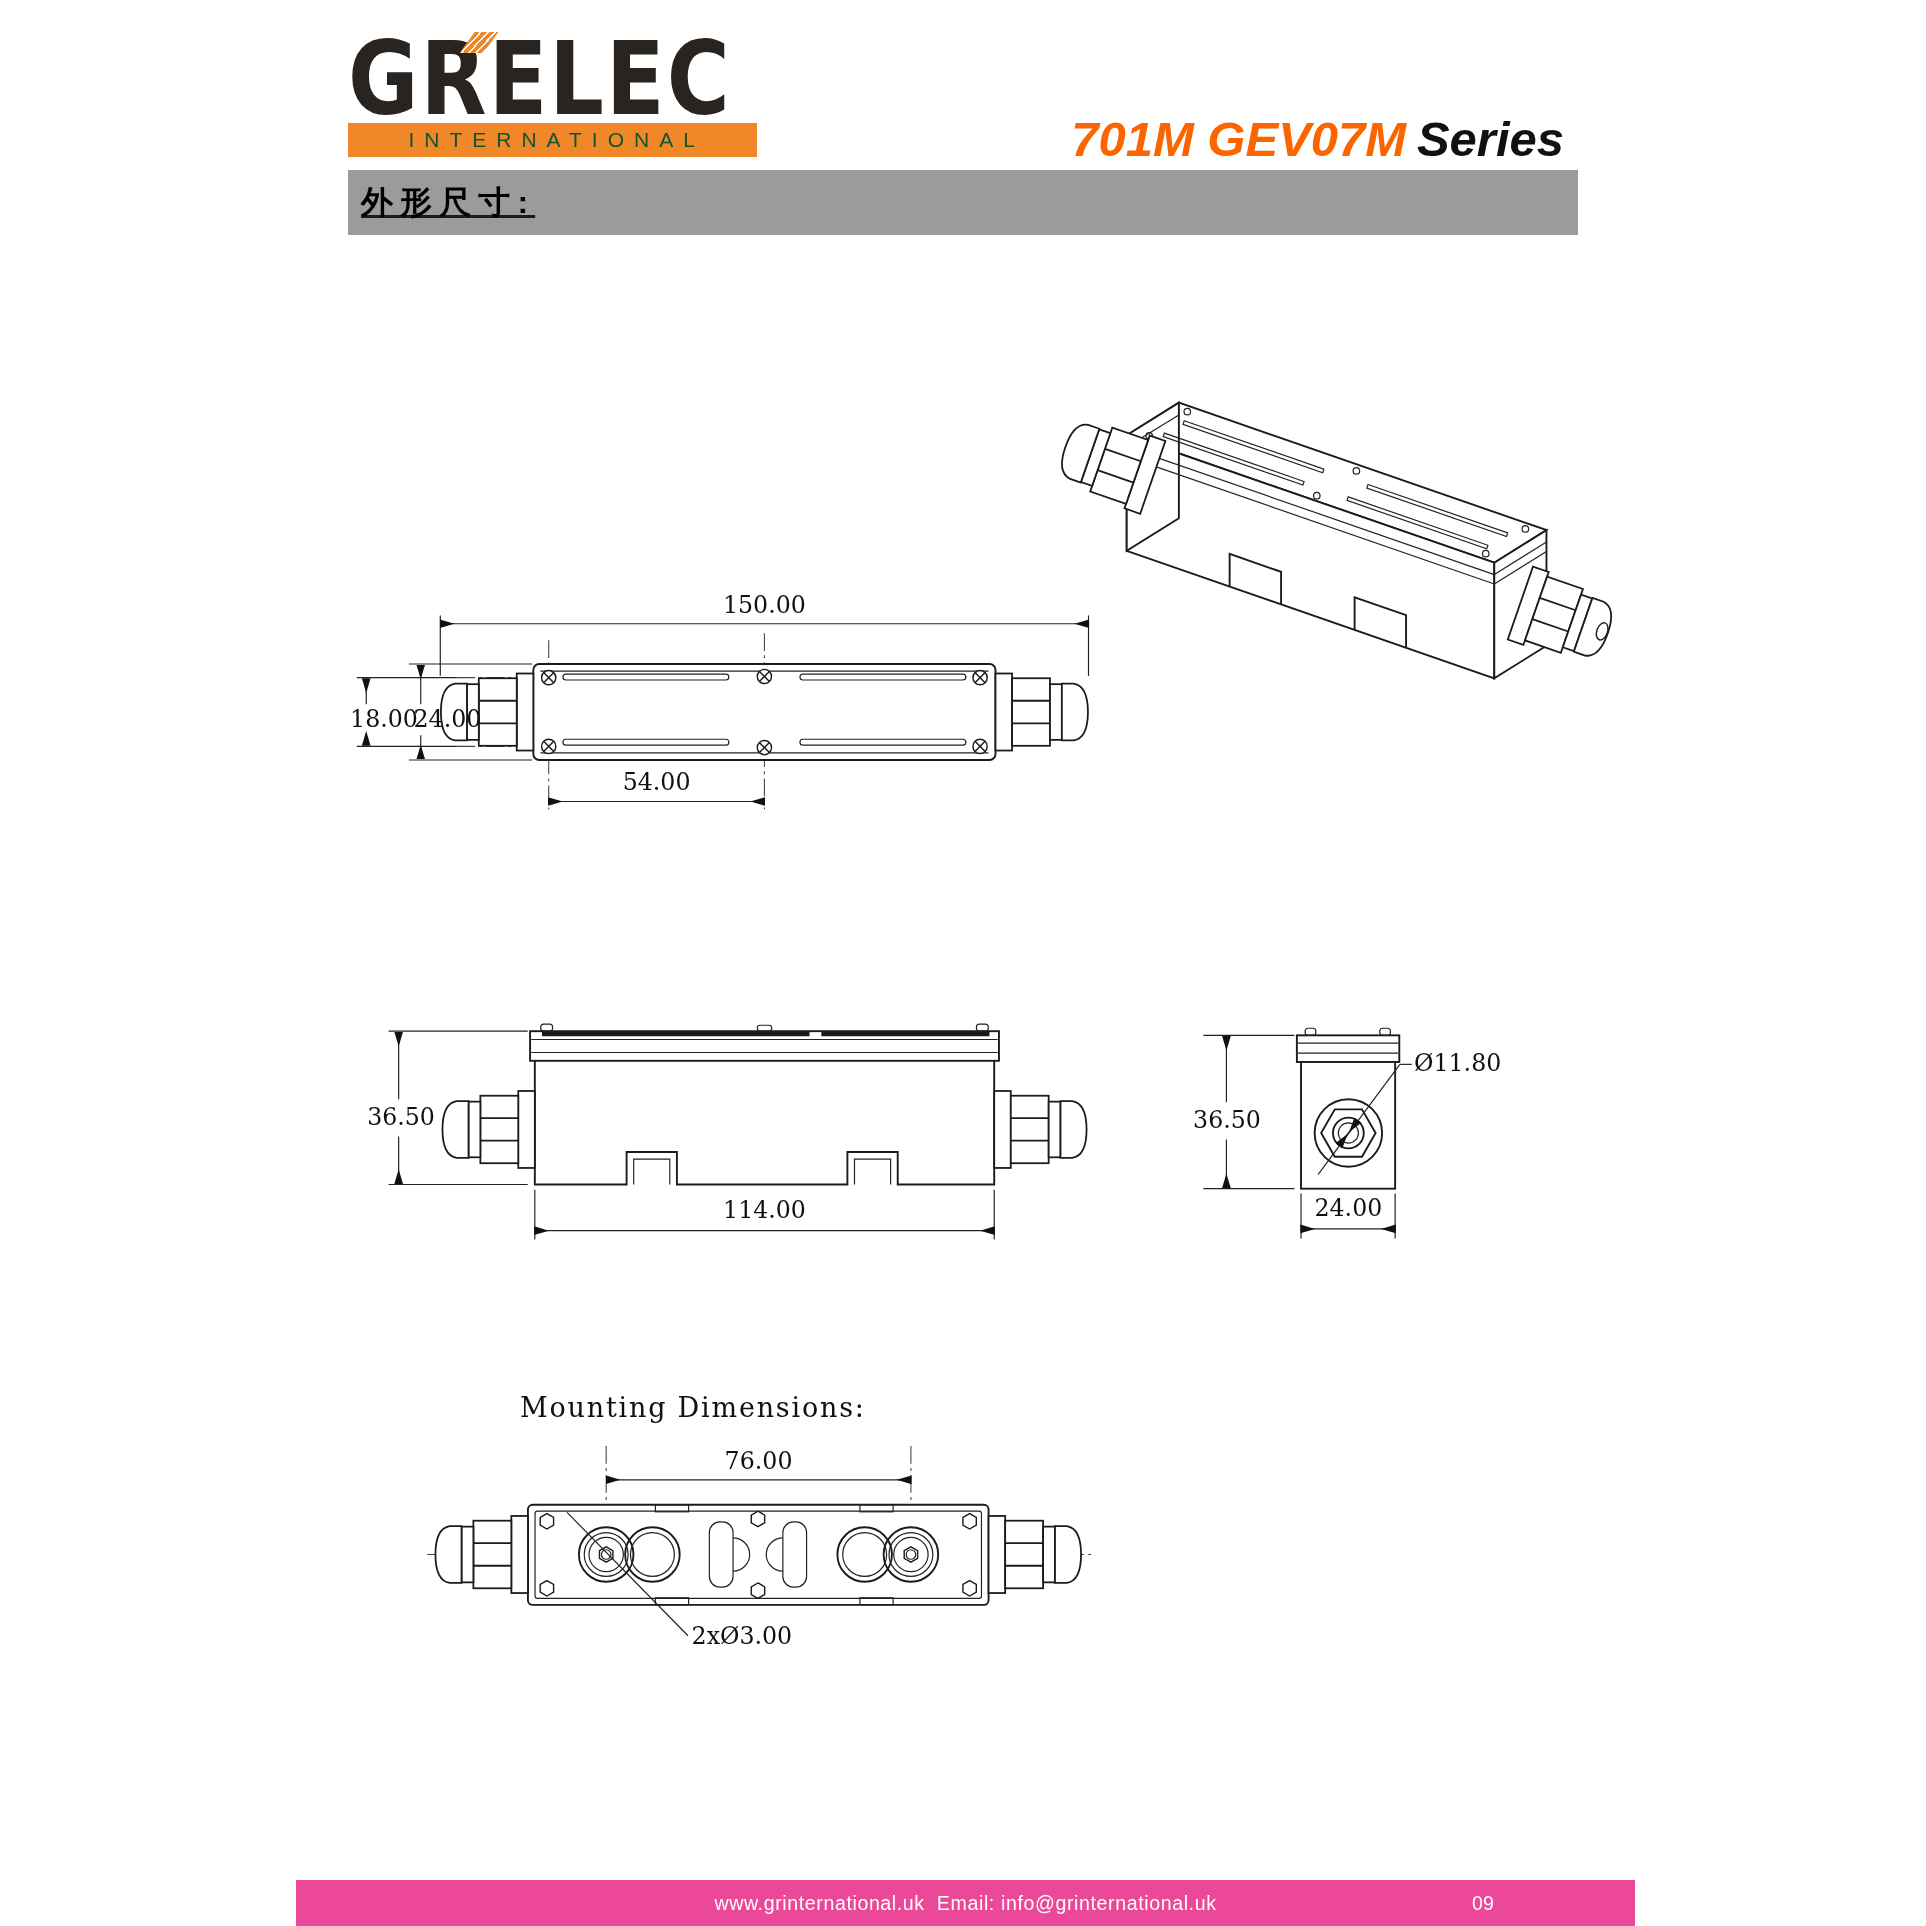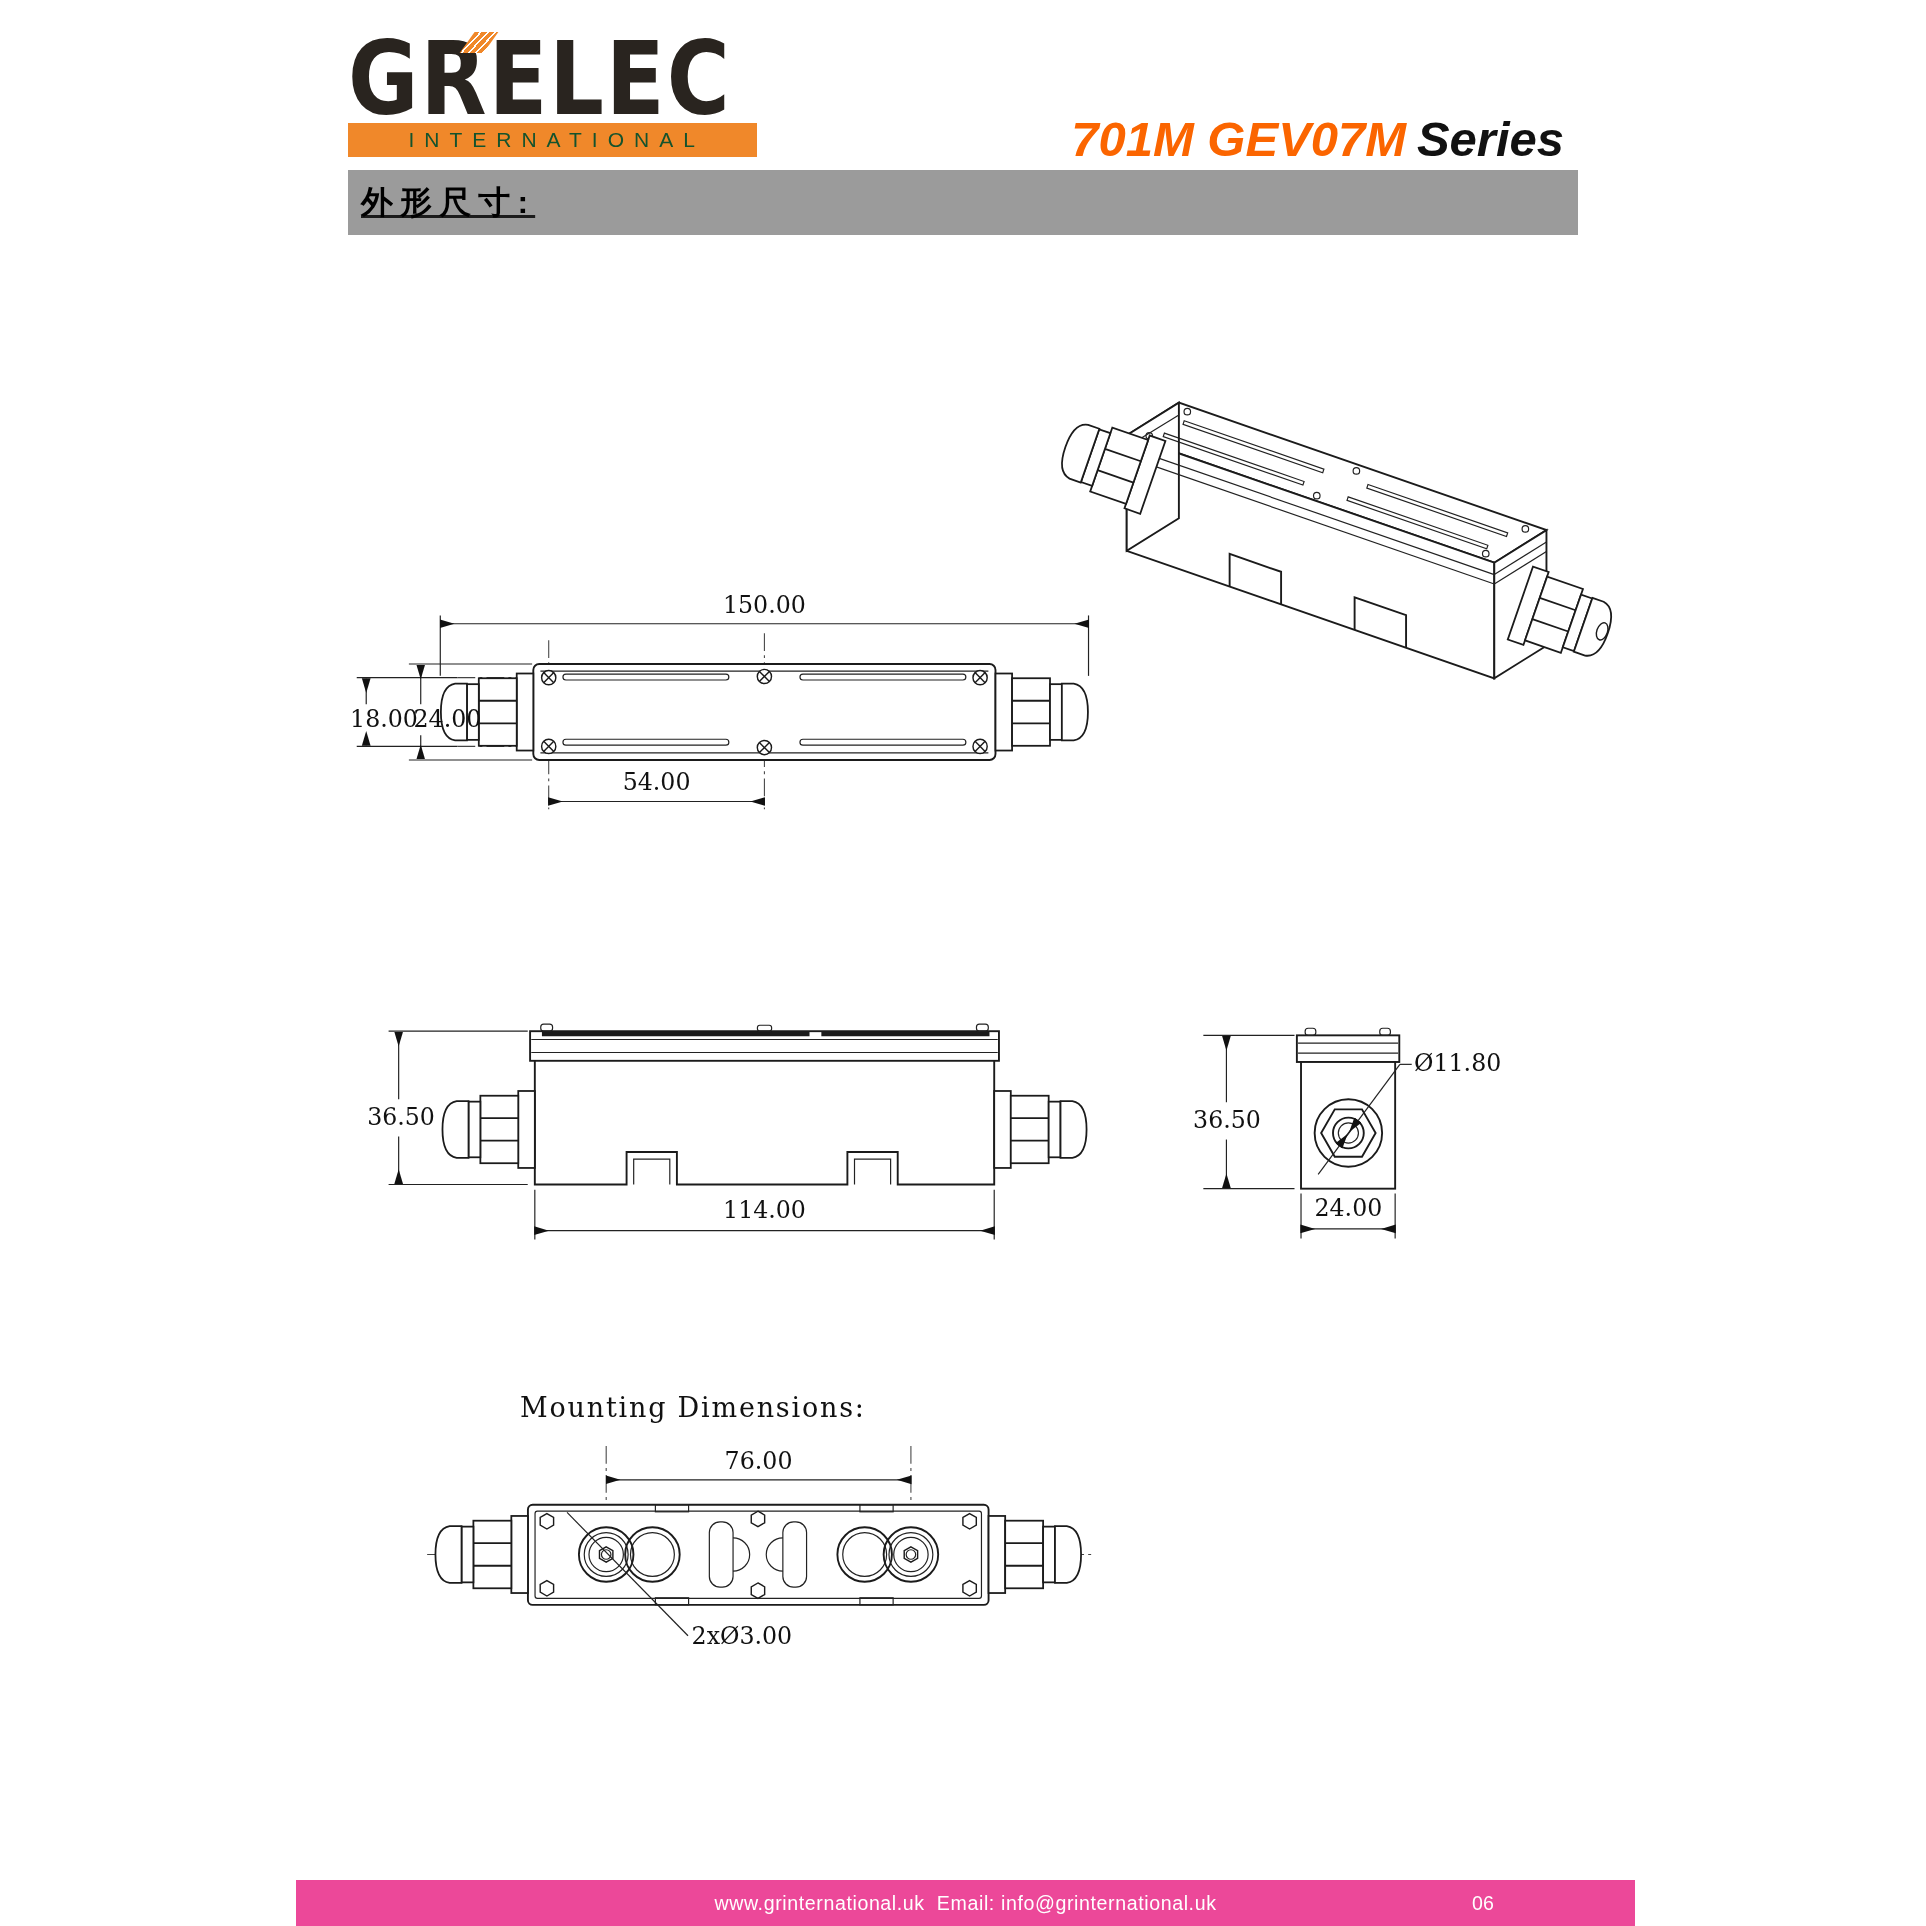--- a/index.html
+++ b/index.html
@@ -320,17 +320,17 @@
     <text x="679" y="178" text-anchor="middle">76.00</text>
 
     <line class="thin" x1="356" y1="252" x2="560" y2="460"></line>
     <text x="566" y="474">2xØ3.00</text>
   </svg>
 
   <div id="footer">
     <span class="contact">
       <span>www.grinternational.uk</span>&nbsp;&nbsp;<span>Email: info@grinternational.uk</span>
     </span>
-    <span class="pageno">06</span>
+    <span class="pageno">09</span>
   </div>
 
 </div>
 
 
 </body></html>

